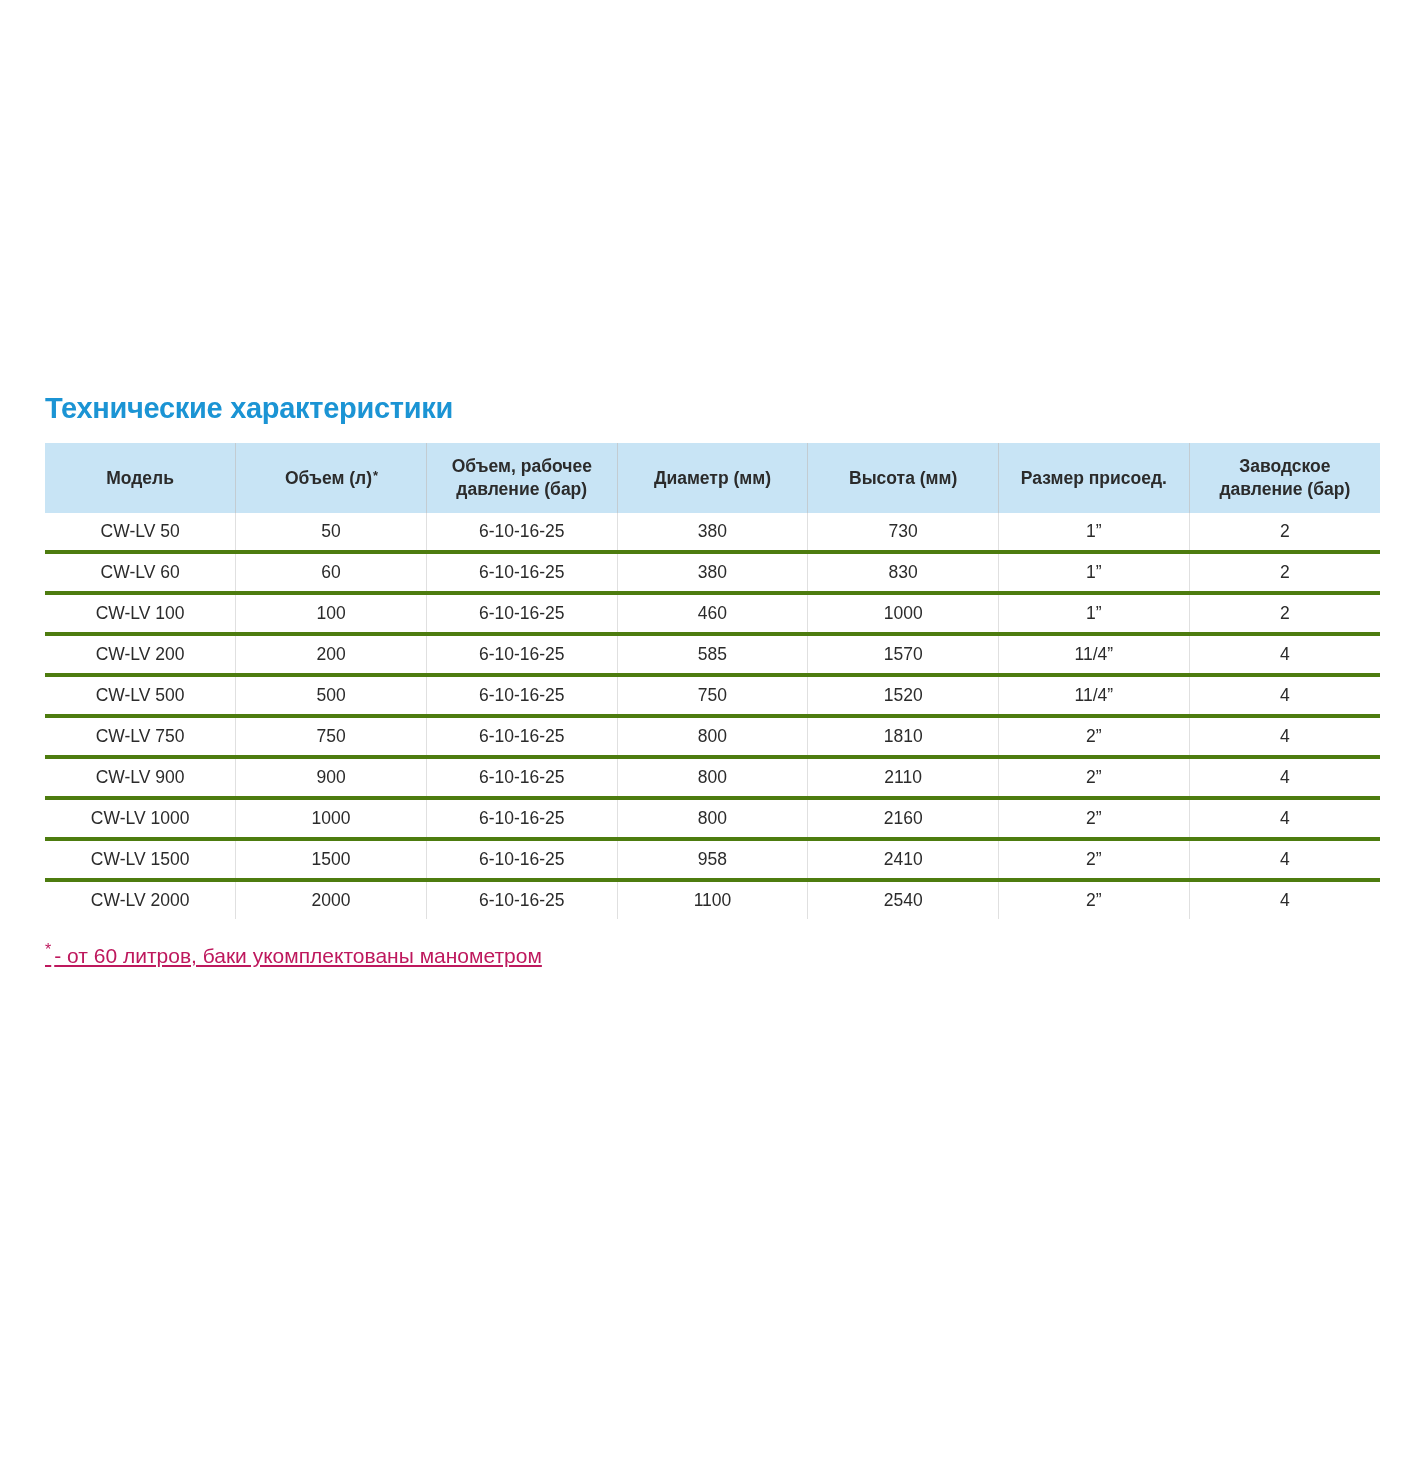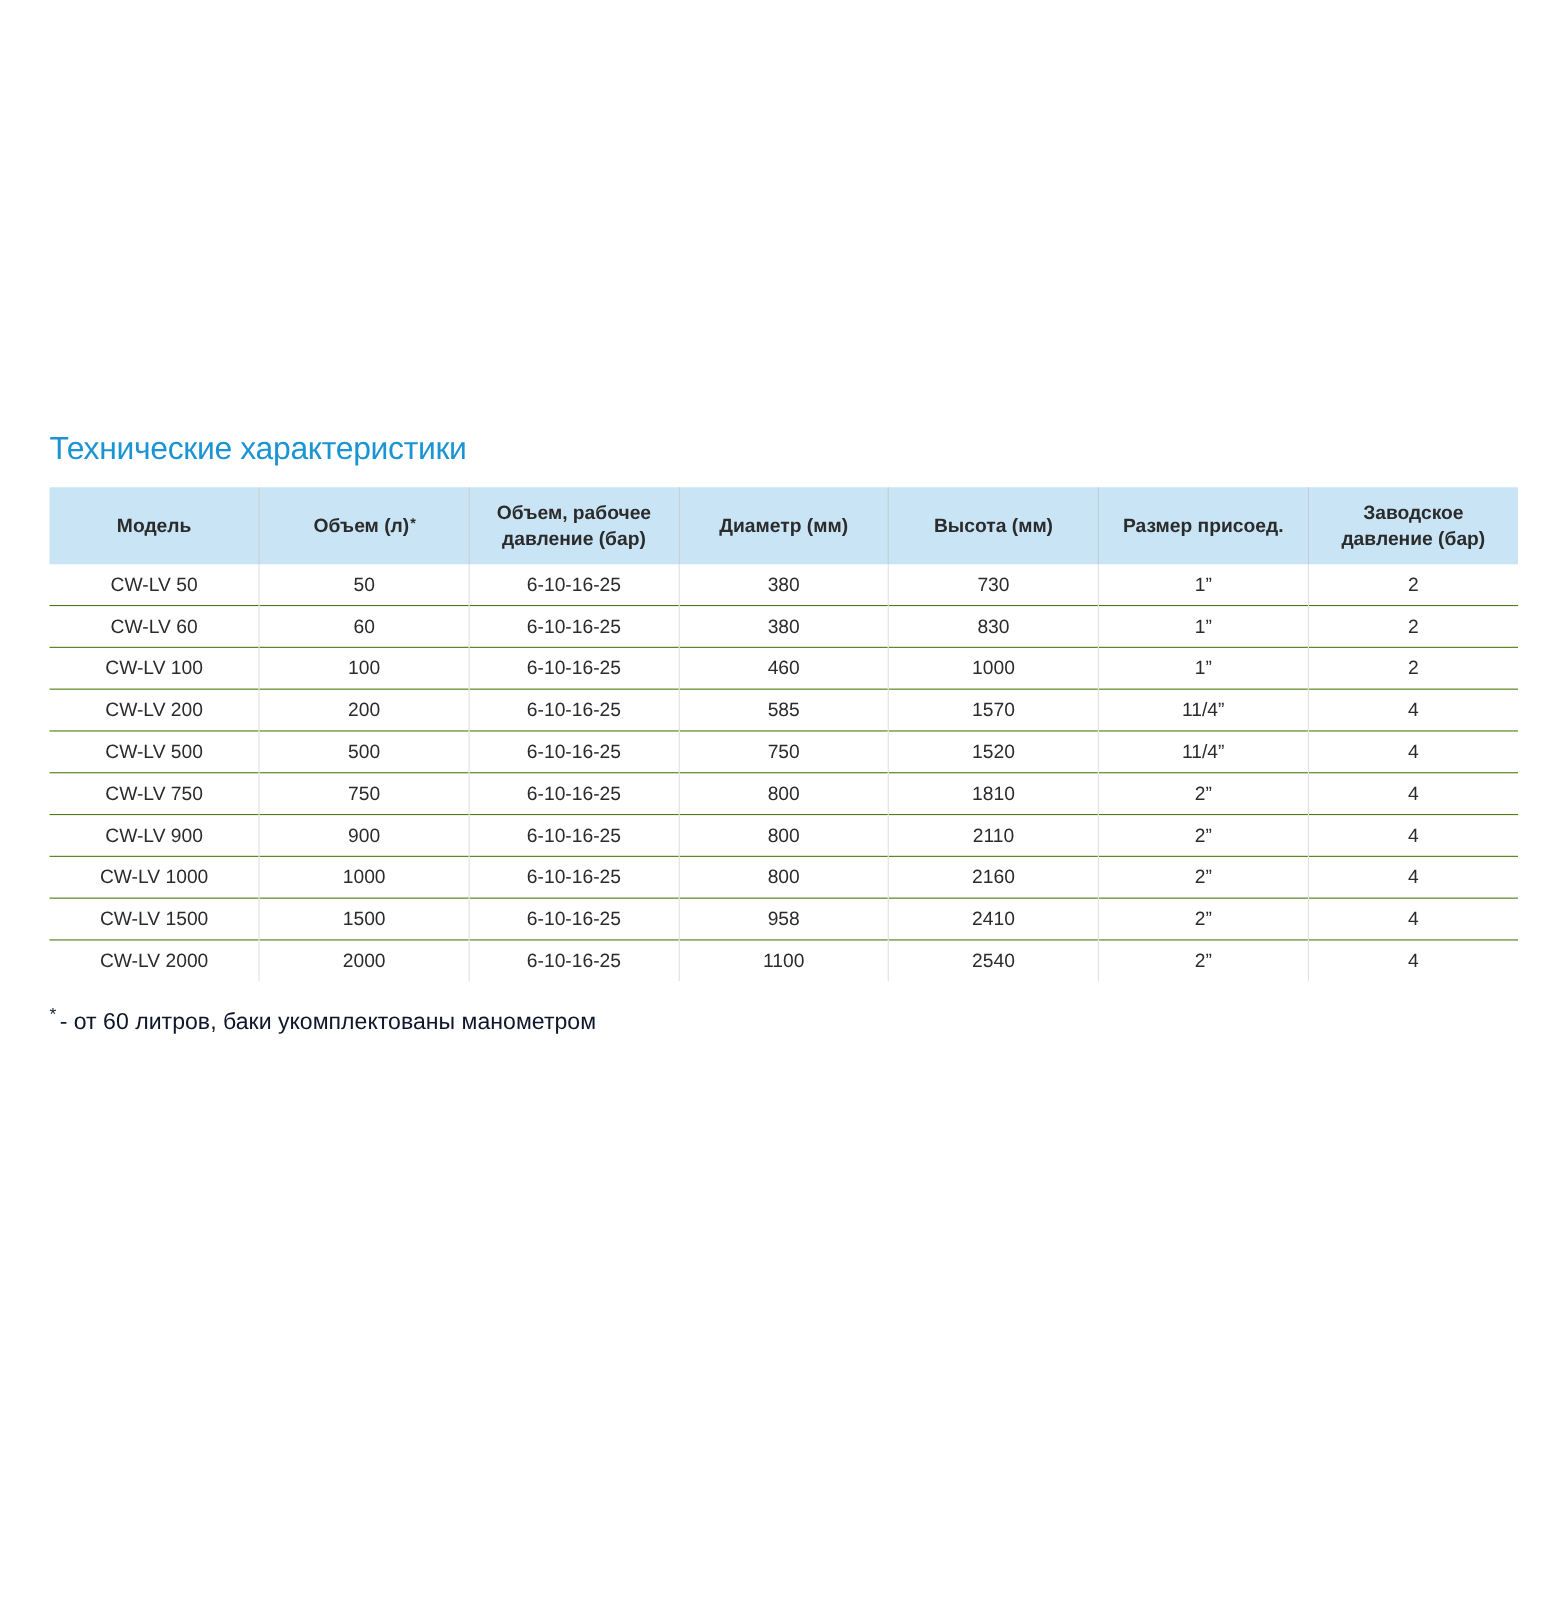--- a/index.html
+++ b/index.html
@@ -16,21 +16,21 @@
   }
   .content {
     position: absolute;
     left: 45px;
     top: 392px;
     width: 1335px;
   }
   .page-title {
     margin: 0 0 18px 0;
     font-size: 29px;
-    font-weight: normal;
+    font-weight: bold;
     letter-spacing: -0.3px;
     color: #1b94d4;
   }
   table.specs {
     width: 100%;
     border-collapse: collapse;
     table-layout: fixed;
   }
   table.specs thead th {
     background: #c8e4f5;
@@ -51,33 +51,34 @@
     text-align: center;
     vertical-align: middle;
     font-size: 17.5px;
     color: #2b2b2b;
     padding: 0 8px;
   }
   table.specs tbody td + td {
     border-left: 1px solid #e0e0e0;
   }
   table.specs tbody tr + tr {
-    border-top: 1px solid #4d7c0f;
+    border-top: 4px solid #4d7c0f;
   }
   .vol-sup {
     font-size: 13px;
     position: relative;
     top: -4px;
     left: 1px;
     font-weight: bold;
   }
   .footnote {
     margin-top: 22px;
     font-size: 21px;
-    color: #0f172a;
+    color: #be185d;
+    text-decoration: underline;
   }
   .footnote .marker {
     font-size: 16px;
     vertical-align: super;
     margin-right: 3px;
   }
 </style>
 </head>
 <body>
 

